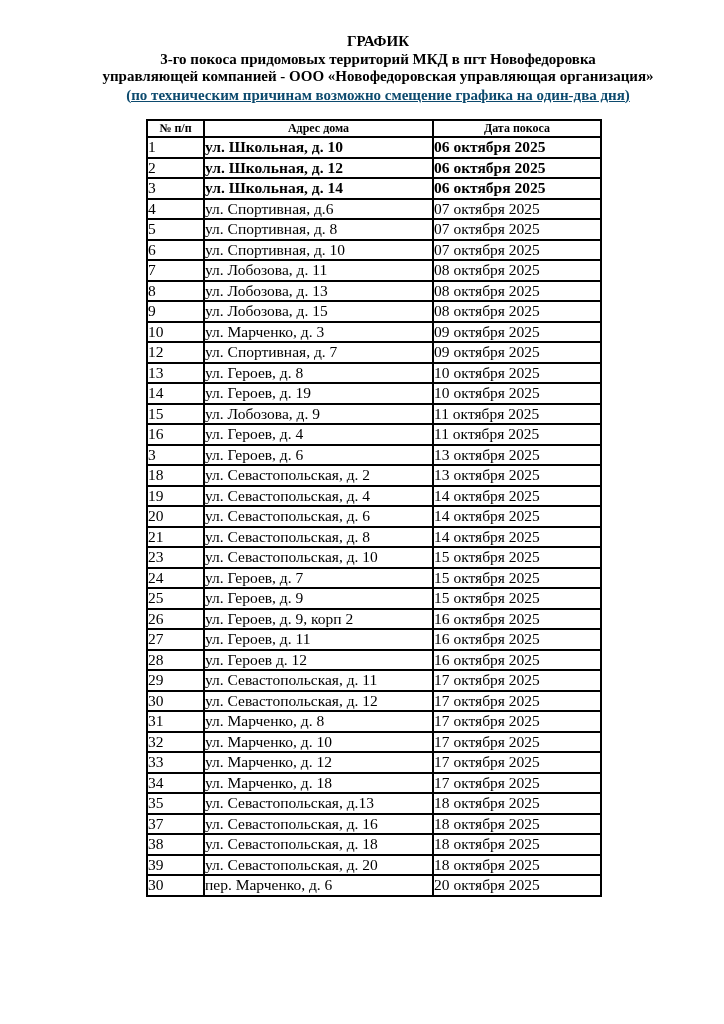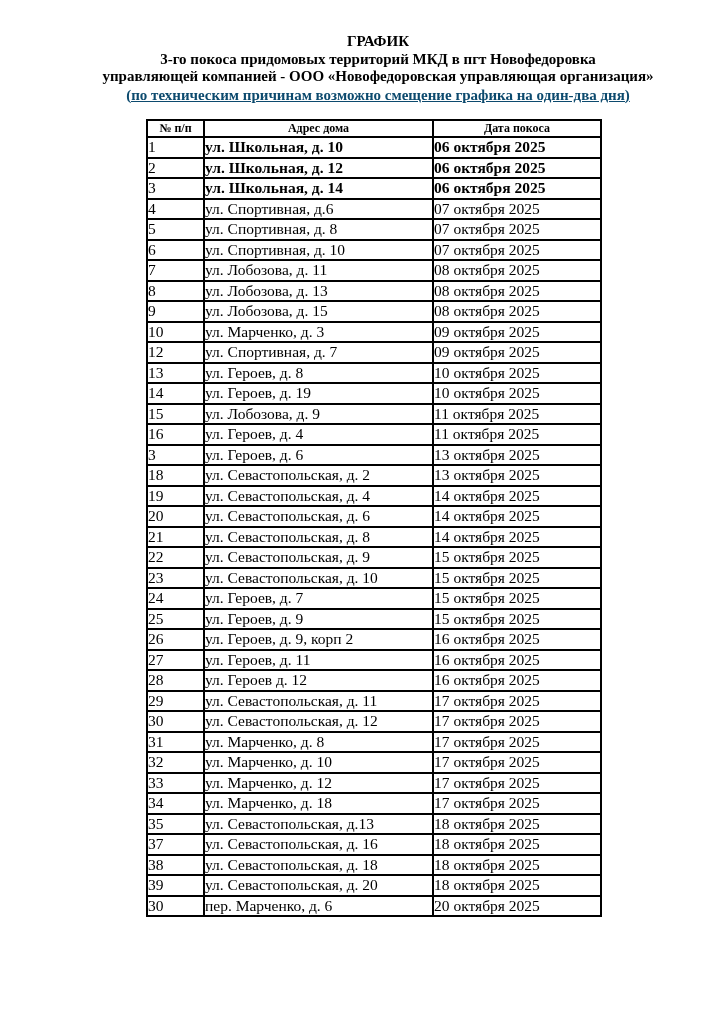--- a/index.html
+++ b/index.html
@@ -181,25 +181,20 @@
           <td class="num">20</td>
           <td class="address">ул. Севастопольская, д. 6</td>
           <td class="date">14 октября 2025</td>
         </tr>
         <tr>
           <td class="num">21</td>
           <td class="address">ул. Севастопольская, д. 8</td>
           <td class="date">14 октября 2025</td>
         </tr>
         <tr>
-          <td class="num">22</td>
-          <td class="address">ул. Севастопольская, д. 9</td>
-          <td class="date">15 октября 2025</td>
-        </tr>
-        <tr>
           <td class="num">23</td>
           <td class="address">ул. Севастопольская, д. 10</td>
           <td class="date">15 октября 2025</td>
         </tr>
         <tr>
           <td class="num">24</td>
           <td class="address">ул. Героев, д. 7</td>
           <td class="date">15 октября 2025</td>
         </tr>
         <tr>

